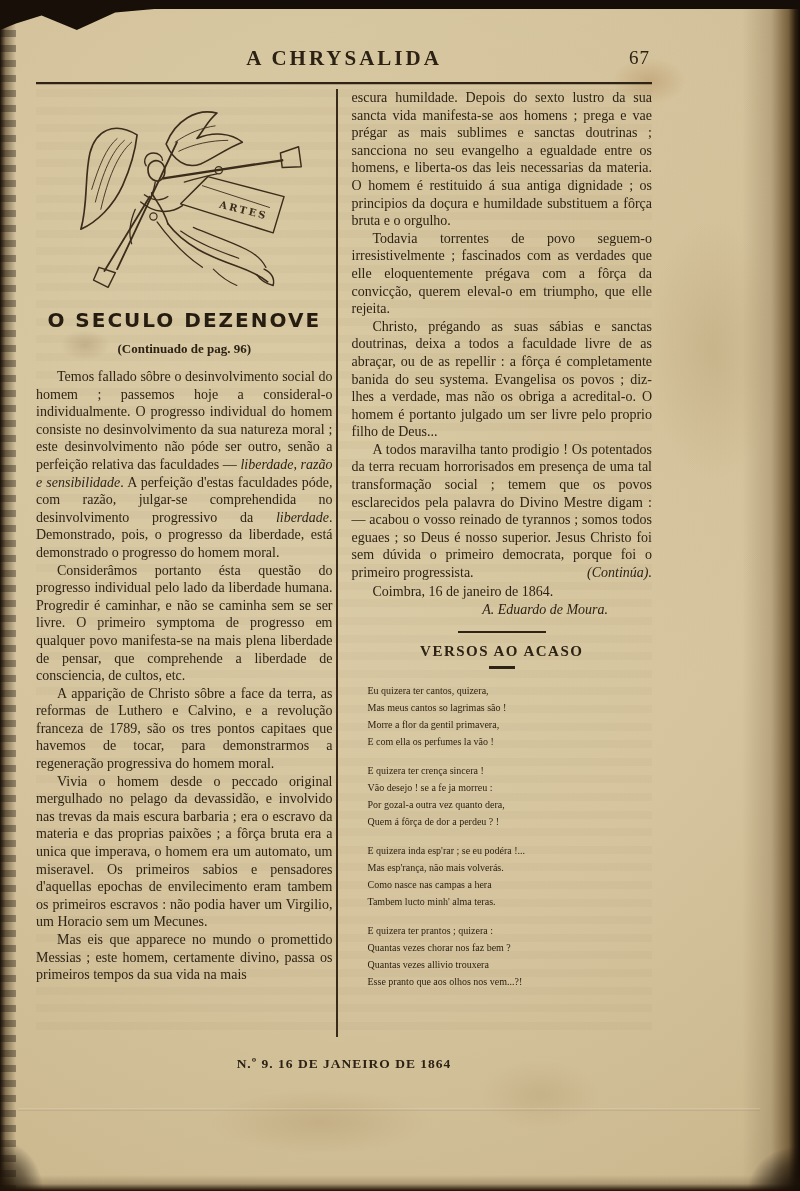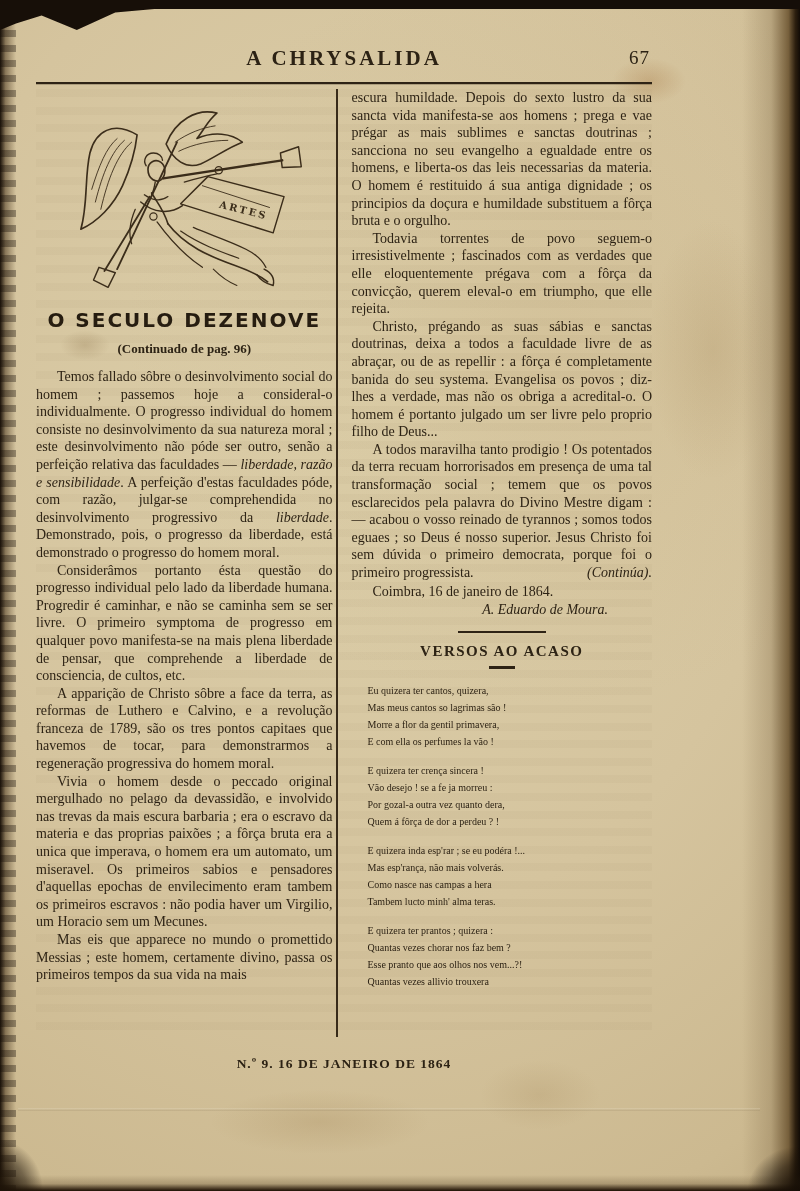--- a/index.html
+++ b/index.html
@@ -192,22 +192,22 @@
             </div>
             <div class="stanza">
               <div class="poem-line">E quizera inda esp'rar ; se eu podéra !...</div>
               <div class="poem-line">Mas esp'rança, não mais volverás.</div>
               <div class="poem-line">Como nasce nas campas a hera</div>
               <div class="poem-line">Tambem lucto minh' alma teras.</div>
             </div>
             <div class="stanza">
               <div class="poem-line">E quizera ter prantos ; quizera :</div>
               <div class="poem-line">Quantas vezes chorar nos faz bem ?</div>
+              <div class="poem-line">Quantas vezes allivio trouxera</div>
               <div class="poem-line">Esse pranto que aos olhos nos vem...?!</div>
-              <div class="poem-line">Quantas vezes allivio trouxera</div>
             </div>
           </div>
       </section>
     </main>
 
     <footer class="issue-line">N.º 9. 16 DE JANEIRO DE 1864</footer>
   </div>
 
   <div class="edge-left"></div>
   <div class="edge-right"></div>

